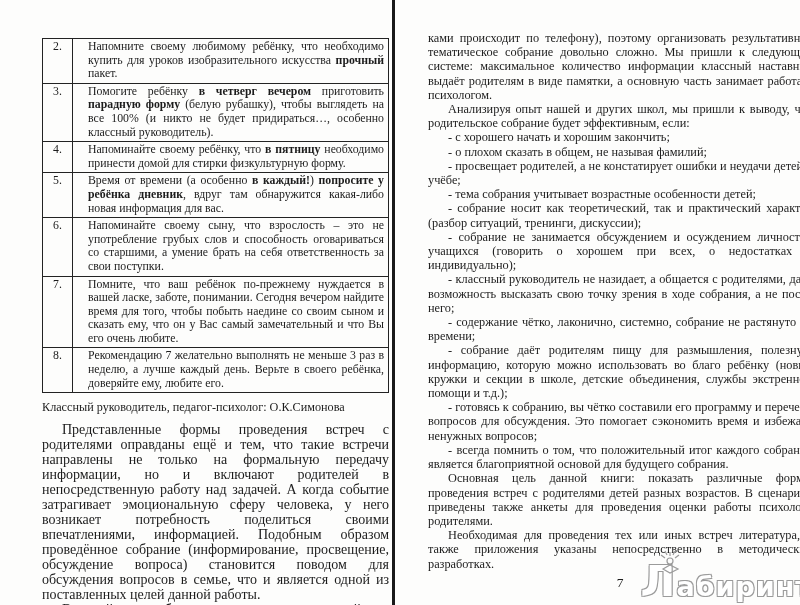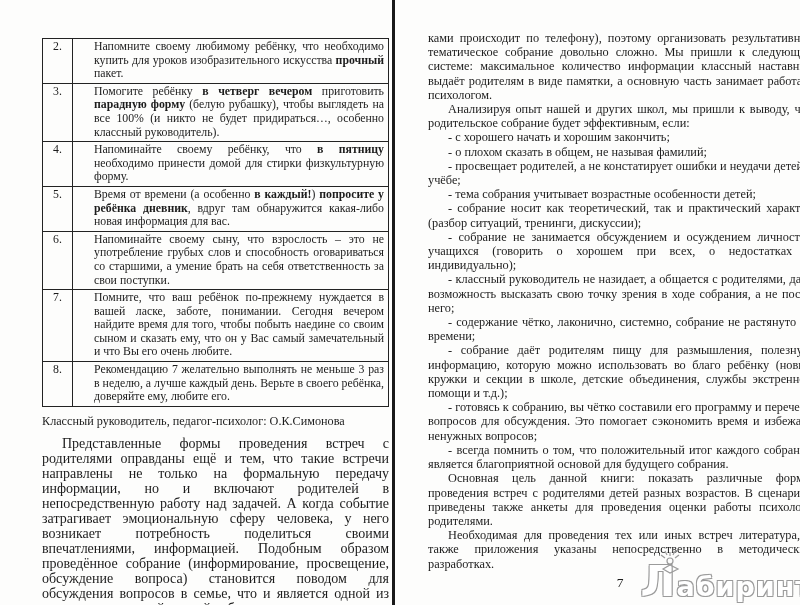--- a/index.html
+++ b/index.html
@@ -16,21 +16,21 @@
     background:#191919;
   }
   
   .page-left { position:absolute; left:42px; top:38px; width:347px; }
   .memo-table {
     width:100%; border-collapse:collapse;
     font-size:11.8px; line-height:13.6px;
   }
   .memo-table td {
     border:1.6px solid #232323;
-    padding:1px 4px 2px 21px;
+    padding:1px 4px 2px 15px;
     text-align:justify; vertical-align:top;
   }
   .memo-table td.num { width:25px; text-align:center; padding:1px 2px; }
   .signature {
     font-size:12.2px; line-height:14px;
     text-align:left; margin:7px 1px 8px 0;
   }
   .para {
     font-size:14px; line-height:15px;
     text-align:justify; text-indent:20px; margin:0;

